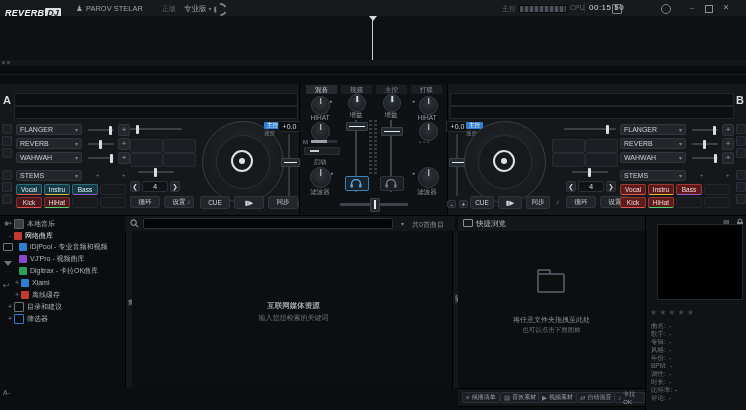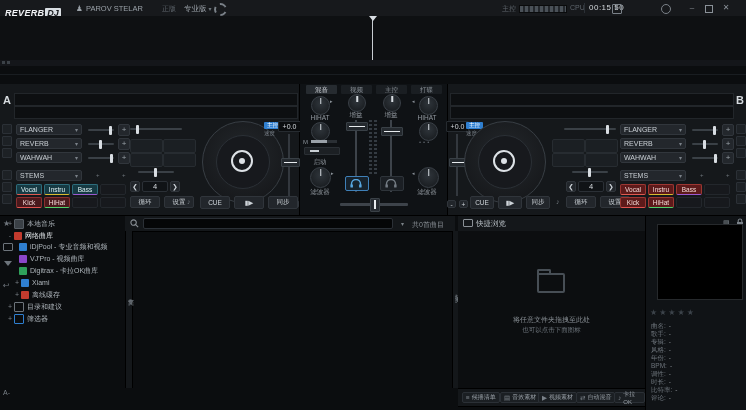--- a/index.html
+++ b/index.html
@@ -427,20 +427,24 @@
   <div class="abs treerow" style="left:6px;top:313px;width:118px;">
     <span class="exp">+</span>
     <span class="treeicon" style="background:transparent;border:1px solid #2f7fd0;"></span>
     <span class="txt" style="color:#aeb5bb;">筛选器</span>
   </div>
 
   <div class="abs vstrip" style="left:125px;top:231px;width:6px;height:157px;">
     <span class="vlabel abs" style="left:0;top:62px;">文件夹</span>
   </div>
 
+  <div class="abs" style="left:132px;top:231px;width:323px;height:157px;background:#0c0e10;">
+    <div style="position:absolute;left:0;right:0;top:70px;text-align:center;font-size:7.5px;color:#9aa1a8;font-weight:bold;">互联网媒体资源</div>
+    <div style="position:absolute;left:0;right:0;top:82px;text-align:center;font-size:7px;color:#6d747b;">输入您想检索的关键词</div>
+  </div>
 
   <div class="abs srow" style="left:458px;top:216px;width:187px;height:15px;">
     <span style="position:absolute;left:5px;top:3px;width:8px;height:6px;border:1px solid #8a9096;border-radius:1px;"></span>
     <span style="position:absolute;left:18px;top:3px;font-size:7.5px;color:#b6bdc3;" class="txt">快捷浏览</span>
   </div>
   <div class="abs vstrip" style="left:452px;top:231px;width:6px;height:157px;">
     <span class="vlabel abs" style="left:0;top:58px;">快捷浏览</span>
   </div>
   <div class="abs" style="left:458px;top:231px;width:187px;height:157px;background:#0c0e10;">
     <div class="folder-ic" style="position:absolute;left:79px;top:42px;"></div>

